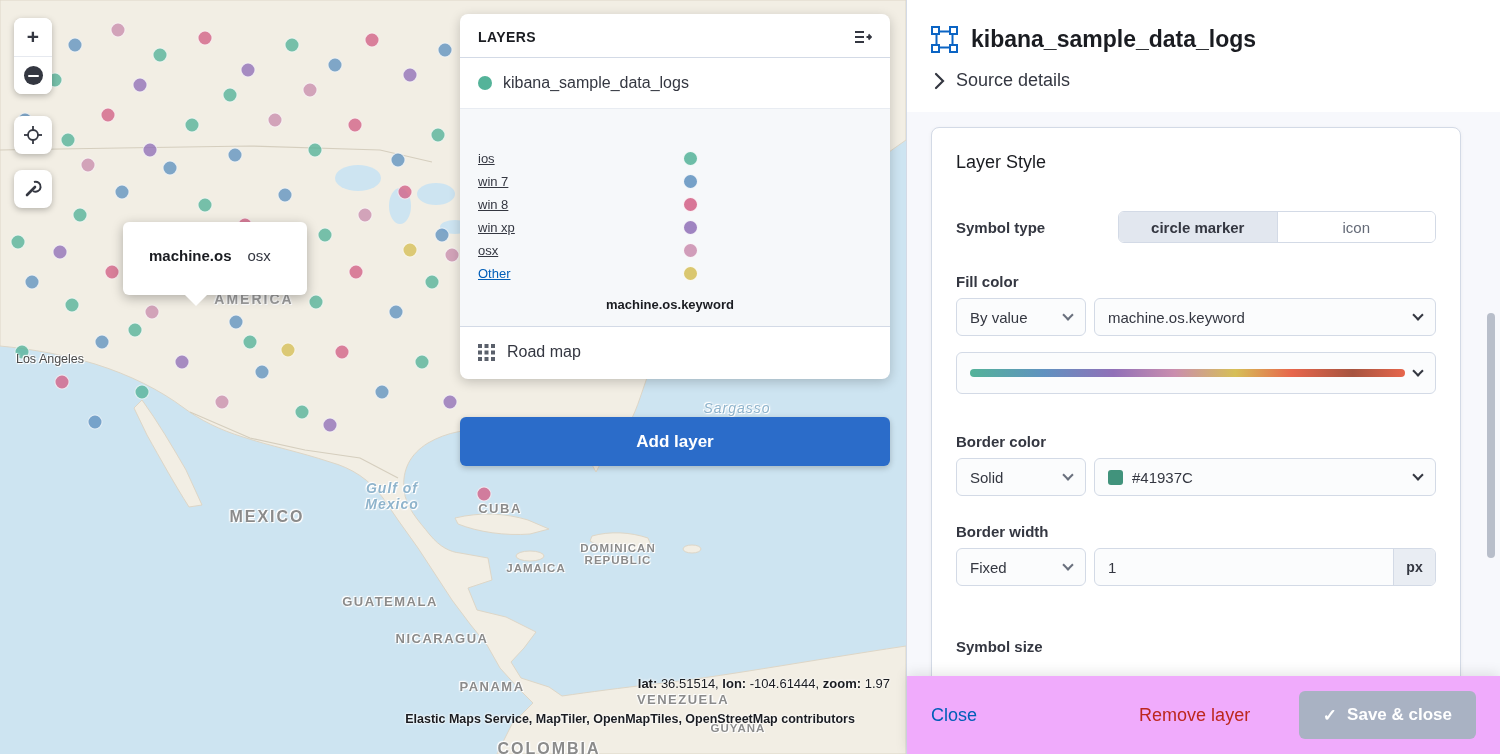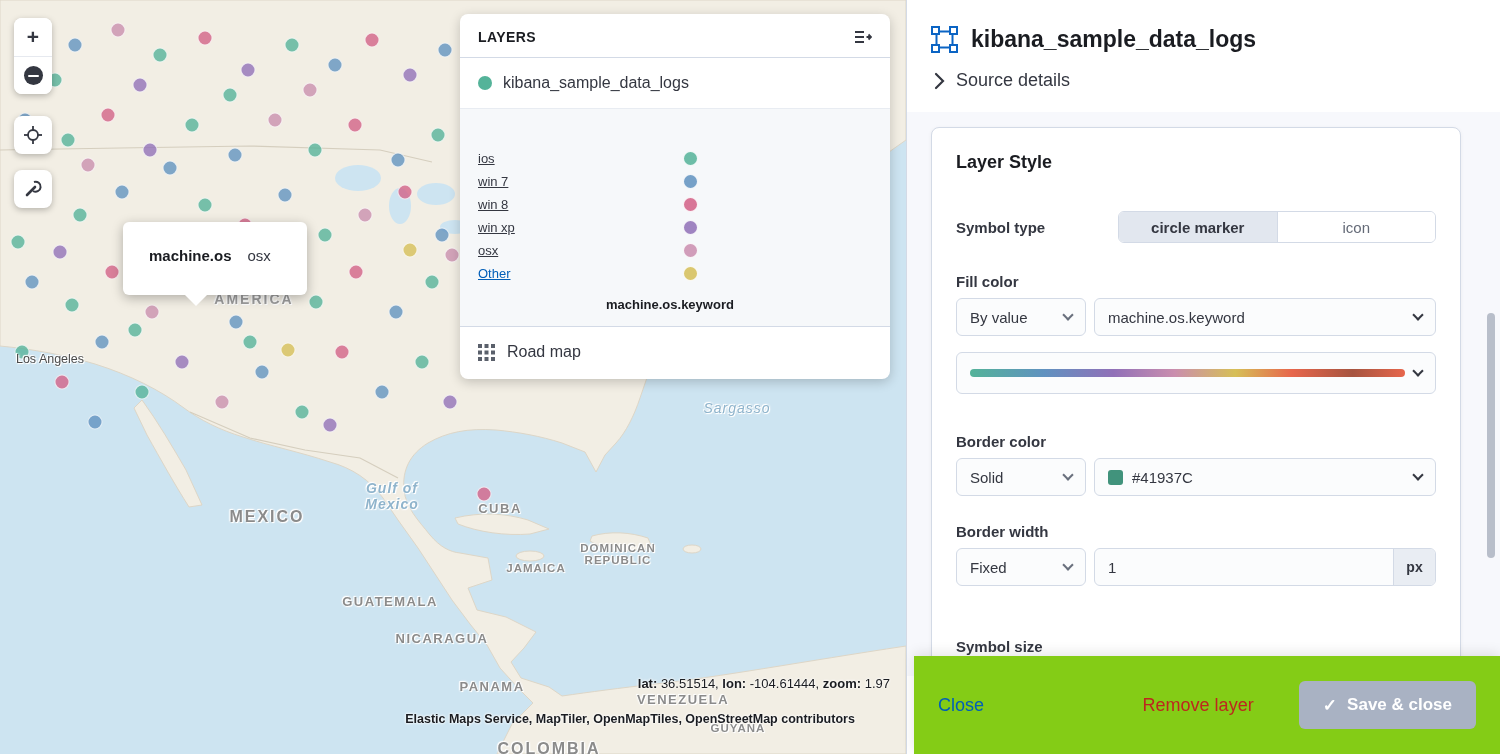--- a/index.html
+++ b/index.html
@@ -56,21 +56,21 @@
   .add-layer { position:absolute; left:460px; top:417px; width:430px; height:49px; border-radius:6px; background:#2b6cc9; color:#fff; font-size:17px; font-weight:600; display:flex; align-items:center; justify-content:center; z-index:6; cursor:pointer; box-shadow:0 2px 6px rgba(0,0,0,.22); }
 
   
   .flyout { position:absolute; top:0; right:0; width:594px; height:754px; background:#fff; border-left:1px solid #d3dae6; z-index:7; }
   .flyout-header { padding:26px 24px 0; background:#fff; }
   .title-row { display:flex; gap:13px; align-items:center; }
   .flyout-title { font-size:23px; font-weight:700; color:#1a1c21; }
   .source-row { margin:17px 0 0 3px; display:flex; gap:11px; align-items:center; font-size:18px; color:#343741; cursor:pointer; }
   .flyout-body { position:absolute; top:112px; bottom:78px; left:0; right:0; background:#f7f8fc; overflow:hidden; padding:15px 40px 0 24px; }
   .card { background:#fff; border:1px solid #d3dae6; border-radius:8px; padding:24px; width:530px; height:600px; box-shadow:0 1px 4px rgba(0,0,0,.05); }
-  .card-h { font-size:18px; font-weight:700; color:#1a1c21; }
+  .card-h { font-size:18px; font-weight:400; color:#1a1c21; }
   .form-label { font-size:15px; font-weight:600; color:#343741; }
   .sym-row { display:flex; align-items:center; margin-top:38px; }
   .sym-row .form-label { flex:0 0 162px; }
   .btn-group { display:flex; flex:1; border:1px solid #d3dae6; border-radius:6px; overflow:hidden; height:32px; background:#fff; }
   .btn-seg { flex:1; display:flex; align-items:center; justify-content:center; font-size:15px; color:#646a77; background:#fff; cursor:pointer; }
   .btn-seg + .btn-seg { border-left:1px solid #d3dae6; }
   .btn-seg.selected { background:#e2e7ef; color:#343741; font-weight:600; }
   .field-row { display:flex; gap:8px; margin-top:8px; }
   .select { height:38px; background:#fbfcfd; border:1px solid #d3dae6; border-radius:6px; display:flex; align-items:center; padding:0 13px; font-size:15px; color:#343741; gap:9px; cursor:pointer; }
   .select .chev { margin-left:auto; }
@@ -79,21 +79,21 @@
   .w-small { width:130px; flex:none; }
   .grow { flex:1; }
   .ramp-select { margin-top:16px; height:42px; }
   .ramp-bar { flex:1; height:8px; border-radius:4px; background:linear-gradient(90deg,#54B399 0%,#6092C0 17%,#9170B8 33%,#CA8EAE 47%,#D6BF57 61%,#E7664C 74%,#A65440 88%,#E7664C 100%); }
   .mt-39 { margin-top:39px; } .mt-27 { margin-top:27px; } .mt-52 { margin-top:52px; } .mt-30 { margin-top:30px; }
   .swatch { width:15px; height:15px; border-radius:3px; flex:none; }
   .input-group { flex:1; display:flex; border:1px solid #d3dae6; border-radius:6px; overflow:hidden; background:#fbfcfd; height:38px; }
   .input-val { flex:1; padding:0 13px; display:flex; align-items:center; font-size:15px; color:#343741; }
   .append { width:42px; background:#e9edf3; display:flex; align-items:center; justify-content:center; font-size:14px; font-weight:600; color:#343741; border-left:1px solid #d3dae6; }
 
-  .flyout-footer { position:absolute; bottom:0; left:0; right:0; height:98px; background:#84cc16; box-shadow:0 -3px 12px rgba(0,0,0,.1); display:flex; align-items:center; padding:0 24px; z-index:4;margin-left:7px; }
+  .flyout-footer { position:absolute; bottom:0; left:0; right:0; height:78px; background:#f0abfc; box-shadow:0 -3px 12px rgba(0,0,0,.1); display:flex; align-items:center; padding:0 24px; z-index:4; }
   .close-link { font-size:18px; color:#005eb8; cursor:pointer; }
   .remove-link { position:absolute; left:50%; transform:translateX(-58%); font-size:18px; color:#bd271e; cursor:pointer; }
   .save-btn { margin-left:auto; height:48px; padding:0 24px; border-radius:6px; background:#a9b2c3; color:#fff; font-size:17px; font-weight:600; display:flex; gap:10px; align-items:center; cursor:not-allowed; border:none; }
   .scroll-thumb { position:absolute; right:5px; top:313px; width:8px; height:245px; background:#a3abba; border-radius:4px; opacity:.75; z-index:5; }
 </style>
 </head>
 <body>
 
 <div id="app">
 
@@ -296,20 +296,21 @@
             <rect x="13" y="6.5" width="4" height="4"></rect>
           <rect x="0" y="13" width="4" height="4"></rect>
             <rect x="6.5" y="13" width="4" height="4"></rect>
             <rect x="13" y="13" width="4" height="4"></rect>
         </g>
       </svg>
       <span class="lp-base-name">Road map</span>
     </div>
   </div>
 
+  <div class="add-layer">Add layer</div>
 
   <div class="flyout">
     <div class="flyout-header">
       <div class="title-row">
         <svg width="27" height="27" viewBox="0 0 27 27">
           <rect x="5.5" y="5.5" width="16" height="16" fill="none" stroke="#0b64c4" stroke-width="2"></rect>
           <rect x="1" y="1" width="7" height="7" fill="#fff" stroke="#0b64c4" stroke-width="2"></rect>
           <rect x="19" y="1" width="7" height="7" fill="#fff" stroke="#0b64c4" stroke-width="2"></rect>
           <rect x="1" y="19" width="7" height="7" fill="#fff" stroke="#0b64c4" stroke-width="2"></rect>
           <rect x="19" y="19" width="7" height="7" fill="#fff" stroke="#0b64c4" stroke-width="2"></rect>

